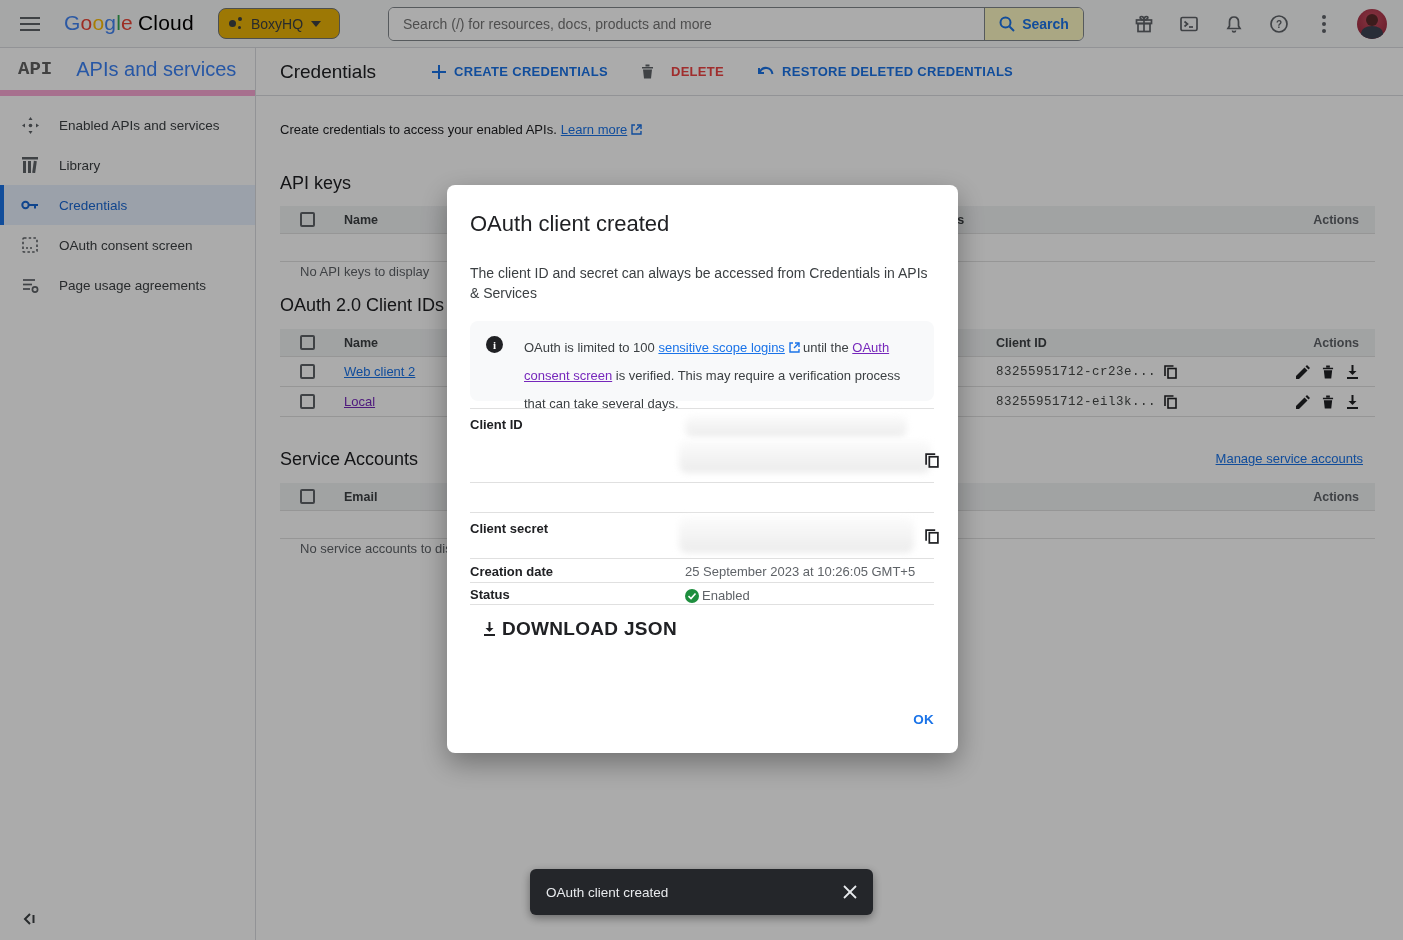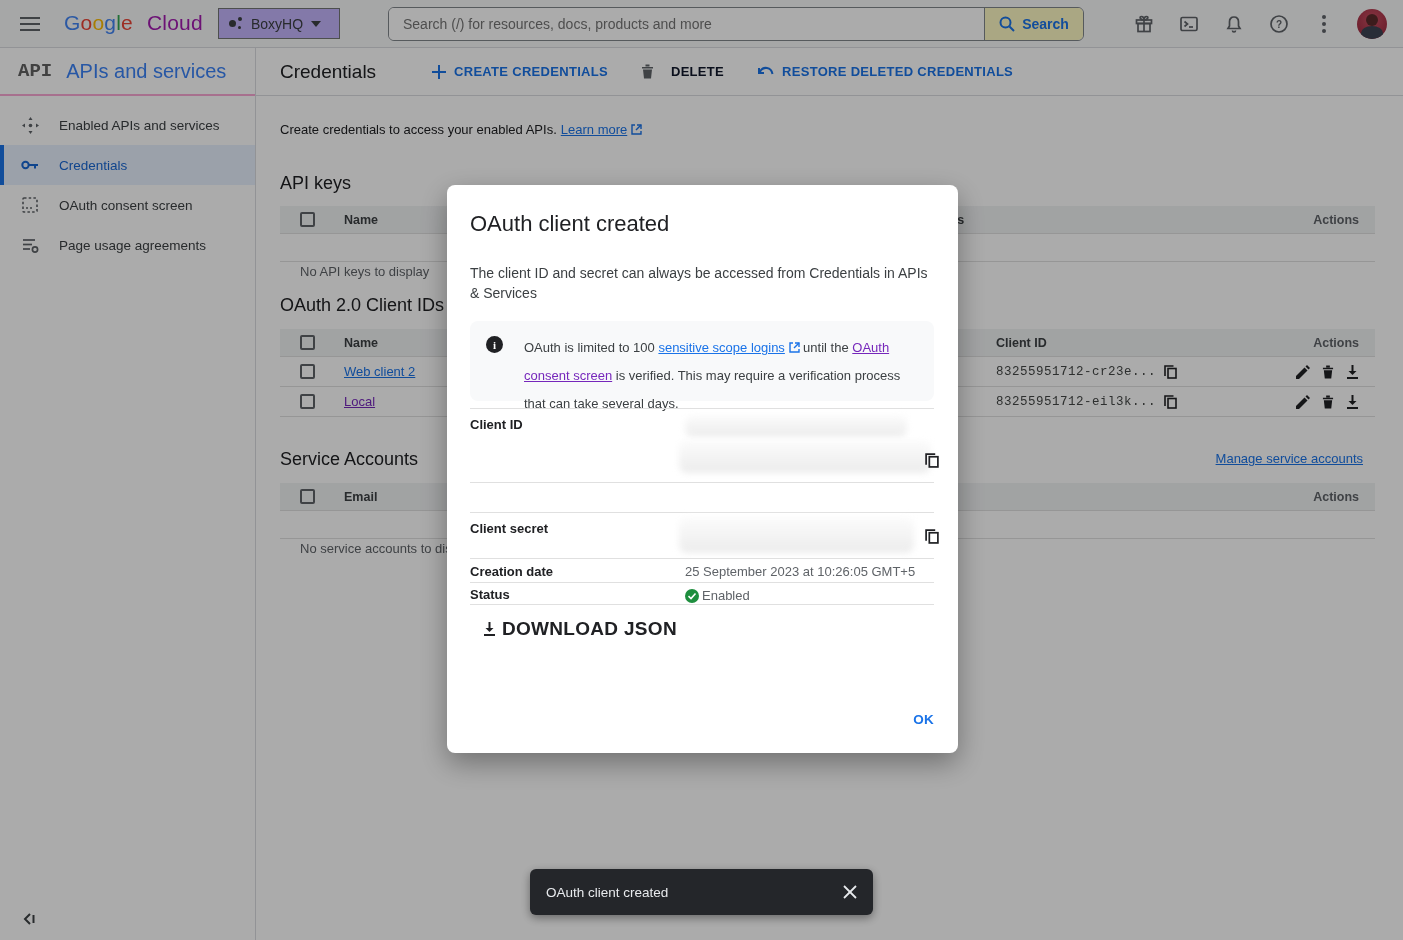--- a/index.html
+++ b/index.html
@@ -8,54 +8,54 @@
   svg { display:block; }
 
   
   .topbar { position:absolute; top:0; left:0; width:1403px; height:48px; background:#f8f9fa; border-bottom:1px solid #dadce0; z-index:1; }
   .hamburger { position:absolute; left:20px; top:12px; width:26px; height:24px; display:flex; flex-direction:column; justify-content:center; gap:4px; cursor:pointer; }
   .hamburger span { display:block; width:20px; height:2px; background:#5f6368; }
   .gcloud-logo { position:absolute; left:64px; top:11px; font-size:21px; letter-spacing:.2px; display:flex; align-items:center; }
   .gcloud-logo .lt:nth-child(1){color:#4285F4;} .gcloud-logo .lt:nth-child(2){color:#EA4335;}
   .gcloud-logo .lt:nth-child(3){color:#FBBC05;} .gcloud-logo .lt:nth-child(4){color:#4285F4;}
   .gcloud-logo .lt:nth-child(5){color:#34A853;} .gcloud-logo .lt:nth-child(6){color:#EA4335;}
-  .gcloud-logo .cloud { color:#a21caf; margin-left:14px; }
-  .project-btn { position:absolute; left:218px; top:8px; height:31px; min-width:122px; border:1px solid #747775; border-radius:0; background:#c4b5fd; display:flex; align-items:center; gap:8px; padding:0 10px; font-size:14px; color:#3c4043; cursor:pointer; }
+  .gcloud-logo .cloud { color:#000000; margin-left:5px; }
+  .project-btn { position:absolute; left:218px; top:8px; height:31px; min-width:122px; border:1px solid #747775; border-radius:8px; background:#eab308; display:flex; align-items:center; gap:8px; padding:0 10px; font-size:14px; color:#3c4043; cursor:pointer; }
   .proj-ico { width:14px; height:14px; position:relative; }
   .proj-ico i { position:absolute; background:#3c4043; border-radius:50%; }
   .proj-ico i:nth-child(1){ width:7px;height:7px; left:0; top:3px; }
   .proj-ico i:nth-child(2){ width:4px;height:4px; right:1px; top:0; }
   .proj-ico i:nth-child(3){ width:3px;height:3px; right:2px; bottom:2px; }
   .searchbox { position:absolute; left:388px; top:7px; width:696px; height:34px; border:1px solid #80868b; border-radius:6px; display:flex; overflow:hidden; background:#fff; }
   .searchbox input { flex:1; border:none; outline:none; background:#fff; padding:0 14px; font-size:14px; color:#5f6368; font-family:"Liberation Sans",sans-serif; }
   .search-btn { width:99px; border-left:1px solid #80868b; background:#fef9c3; display:flex; align-items:center; justify-content:center; gap:7px; color:#1a73e8; font-size:14px; font-weight:bold; cursor:pointer; }
   .tb-icons { position:absolute; right:16px; top:0; height:48px; display:flex; align-items:center; gap:21px; }
   .tb-ic { width:24px; height:24px; display:flex; align-items:center; justify-content:center; cursor:pointer; }
   .avatar { width:30px; height:30px; border-radius:50%; background:radial-gradient(circle at 50% 35%, #c94f63 0%, #a53145 70%); overflow:hidden; position:relative; cursor:pointer; }
   .avatar::before { content:""; position:absolute; left:9px; top:5px; width:12px; height:12px; border-radius:50%; background:#5a2b2b; }
   .avatar::after { content:""; position:absolute; left:4px; top:17px; width:22px; height:14px; border-radius:50% 50% 0 0; background:#3c4452; }
 
   
   .sidebar { position:absolute; top:48px; left:0; width:256px; height:892px; background:#fff; border-right:1px solid #dadce0; z-index:1; }
-  .sb-head { height:48px; display:flex; align-items:center; gap:14px; padding-left:18px; border-bottom:2px solid #f9a8d4; }
+  .sb-head { height:48px; display:flex; align-items:center; gap:24px; padding-left:18px; border-bottom:6px solid #f9a8d4; }
   .api-logo { font-family:"Liberation Mono", monospace; font-weight:bold; font-size:19px; color:#616161; letter-spacing:0px; }
   .sb-title { font-size:20px; color:#3b82f6; }
   .sb-nav { padding-top:9px; }
   .sb-item { height:40px; display:flex; align-items:center; gap:20px; padding-left:21px; font-size:13.5px; color:#3c4043; cursor:pointer; position:relative; }
   .sb-item .ico { width:18px; height:18px; display:flex; align-items:center; justify-content:center; }
   .sb-item.active { background:#e8f0fe; color:#1967d2; }
   .sb-item.active::before { content:""; position:absolute; left:0; top:0; bottom:0; width:4px; background:#1a73e8; }
   .collapse-btn { position:absolute; left:22px; bottom:14px; cursor:pointer; }
 
   
   .main { position:absolute; left:256px; top:48px; width:1147px; height:892px; background:#fff; z-index:1; }
   .page-header { height:48px; border-bottom:1px solid #dadce0; display:flex; align-items:center; padding-left:24px; }
   .page-title { font-size:19px; color:#202124; width:152px; }
   .hdr-btn { display:flex; align-items:center; gap:8px; font-size:13px; font-weight:bold; letter-spacing:.3px; cursor:pointer; margin-right:33px; white-space:nowrap; }
-  .hdr-btn.blue { color:#1a73e8; } .hdr-btn.gray { color:#0f172a;gap:17px; }
+  .hdr-btn.blue { color:#1a73e8; } .hdr-btn.gray { color:#ef4444;gap:17px; }
   .page-desc { position:absolute; top:74px; left:24px; font-size:13px; color:#202124; display:flex; align-items:center; gap:4px; }
   a.lnk { color:#1a73e8; text-decoration:underline; cursor:pointer; }
   .sec-title { position:absolute; left:24px; font-size:18px; color:#202124; }
   .tbl { position:absolute; left:24px; width:1095px; font-size:13px; }
   .t-head { background:#f1f3f4; border-bottom:1px solid #e0e0e0; display:flex; align-items:center; font-weight:bold; font-size:12.5px; color:#3c4043; position:relative; }
   .t-row { background:#fff; border-bottom:1px solid #e0e0e0; display:flex; align-items:center; position:relative; }
   .h28 { height:28px; } .h30 { height:30px; }
   .cell-cb { width:64px; padding-left:20px; display:flex; align-items:center; }
   .cbx { width:15px; height:15px; border:2px solid #5f6368; border-radius:2px; background:transparent; cursor:pointer; }
   .cell-name { width:652px; }
@@ -183,20 +183,31 @@
         <svg width="17" height="17" viewBox="0 0 17 17" fill="#5f6368">
             <path d="M8.5 0 L10.5 3 H6.5 Z"></path>
             <path d="M8.5 17 L6.5 14 H10.5 Z"></path>
             <path d="M0 8.5 L3 6.5 V10.5 Z"></path>
             <path d="M17 8.5 L14 10.5 V6.5 Z"></path>
             <circle cx="8.5" cy="8.5" r="1.8"></circle>
           </svg>
       </span>
       <span>Enabled APIs and services</span>
     </div>
+    <div class="sb-item">
+      <span class="ico">
+        <svg width="16" height="16" viewBox="0 0 16 16" fill="#5f6368">
+            <rect x="1" y="4" width="3" height="12"></rect>
+            <rect x="6" y="4" width="3" height="12"></rect>
+            <rect x="11" y="4" width="3" height="12" transform="rotate(8 12.5 10)"></rect>
+            <rect x="0" y="0" width="16" height="2.5"></rect>
+          </svg>
+      </span>
+      <span>Library</span>
+    </div>
     <div class="sb-item active">
       <span class="ico">
         <svg width="18" height="10" viewBox="0 0 18 10" fill="none" stroke="#1967d2" stroke-width="2">
             <circle cx="4.5" cy="5" r="3.2"></circle>
             <line x1="8" y1="5" x2="17" y2="5"></line>
             <line x1="14" y1="5" x2="14" y2="8.5"></line>
           </svg>
       </span>
       <span>Credentials</span>
     </div>

